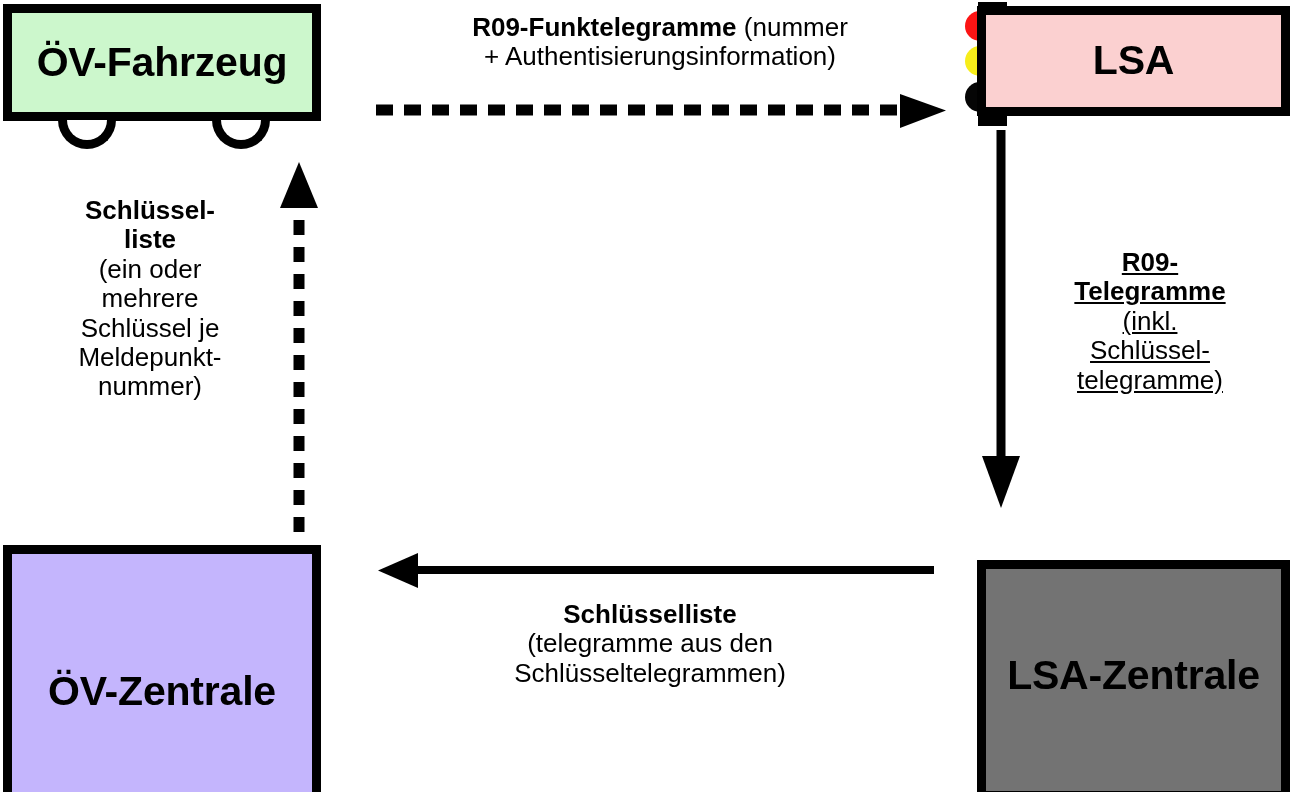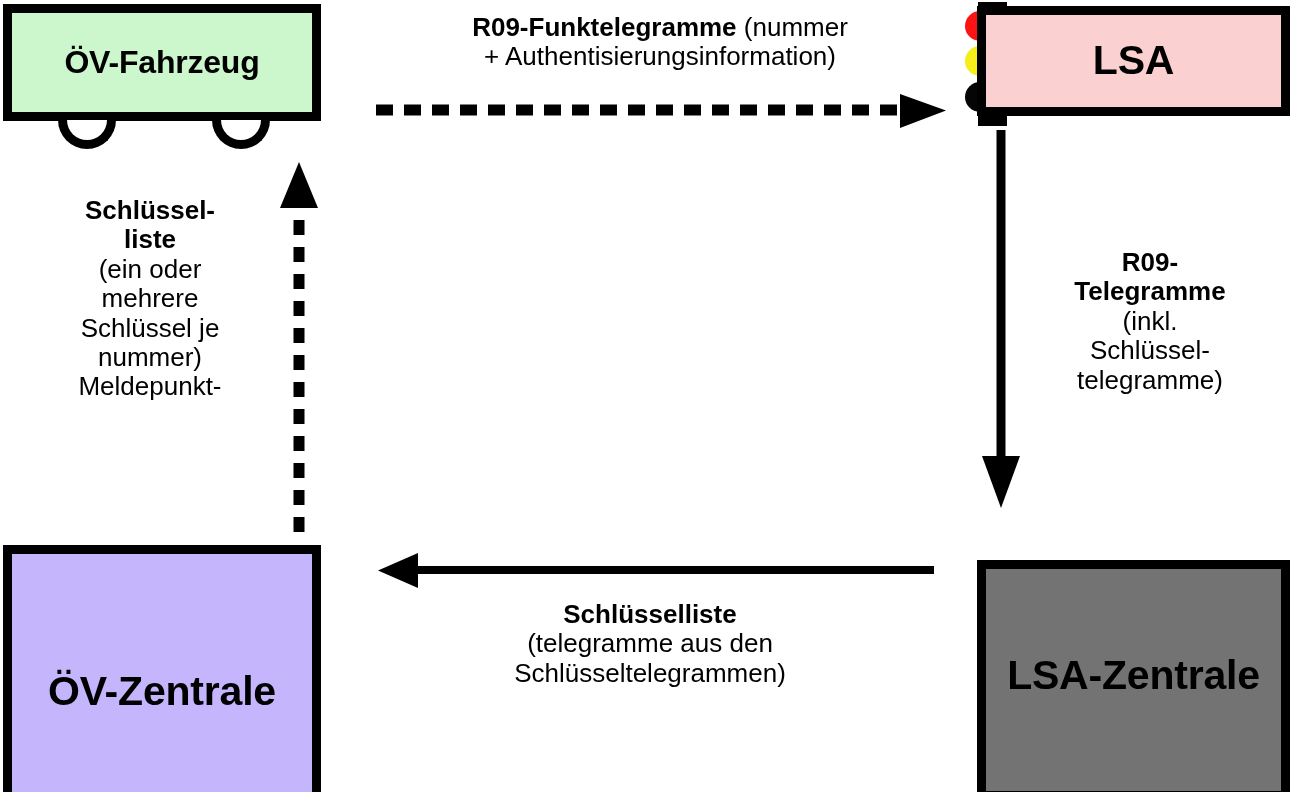--- a/index.html
+++ b/index.html
@@ -33,21 +33,21 @@
     color: #000000;
     line-height: 1.05;
     letter-spacing: -0.2px;
   }
 
   #node-vehicle {
     left: 3px;  top: 4px;
     width: 318px; height: 117px;
     background: #ccf7cc;
   }
-  #node-vehicle .node-label { font-size: 32px; }
+  #node-vehicle .node-label { font-size: 41px; }
 
   #node-lsa {
     left: 977px; top: 6px;
     width: 313px; height: 110px;
     background: #fbd0d0;
   }
   #node-lsa .node-label { font-size: 41px; }
 
   #node-ov-zentrale {
     left: 3px; top: 545px;
@@ -119,21 +119,21 @@
   }
   .edge-label .b { font-weight: bold; }
 
   #label-top {
     left: 360px; top: 13px; width: 600px;
   }
   #label-left {
     left: 22px; top: 196px; width: 256px;
   }
   #label-right {
-    left: 1020px; top: 248px; width: 260px;
+    left: 1020px; top: 248px; width: 260px; text-decoration: underline;
   }
   #label-bottom {
     left: 430px; top: 600px; width: 440px;
   }
 </style>
 </head>
 <body>
 
 <div id="canvas">
 
@@ -188,22 +188,22 @@
     </div>
     <div>+ Authentisierungsinformation)</div>
   </div>
 
   <div class="edge-label" id="label-left">
     <div class="b">Schlüssel-</div>
     <div class="b">liste</div>
     <div>(ein oder</div>
     <div>mehrere</div>
     <div>Schlüssel je</div>
+    <div>Meldepunkt-</div>
     <div>nummer)</div>
-    <div>Meldepunkt-</div>
   </div>
 
   <div class="edge-label" id="label-right">
     <div class="b">R09-</div>
     <div class="b">Telegramme</div>
     <div>(inkl.</div>
     <div>Schlüssel-</div>
     <div>telegramme)</div>
   </div>
 

